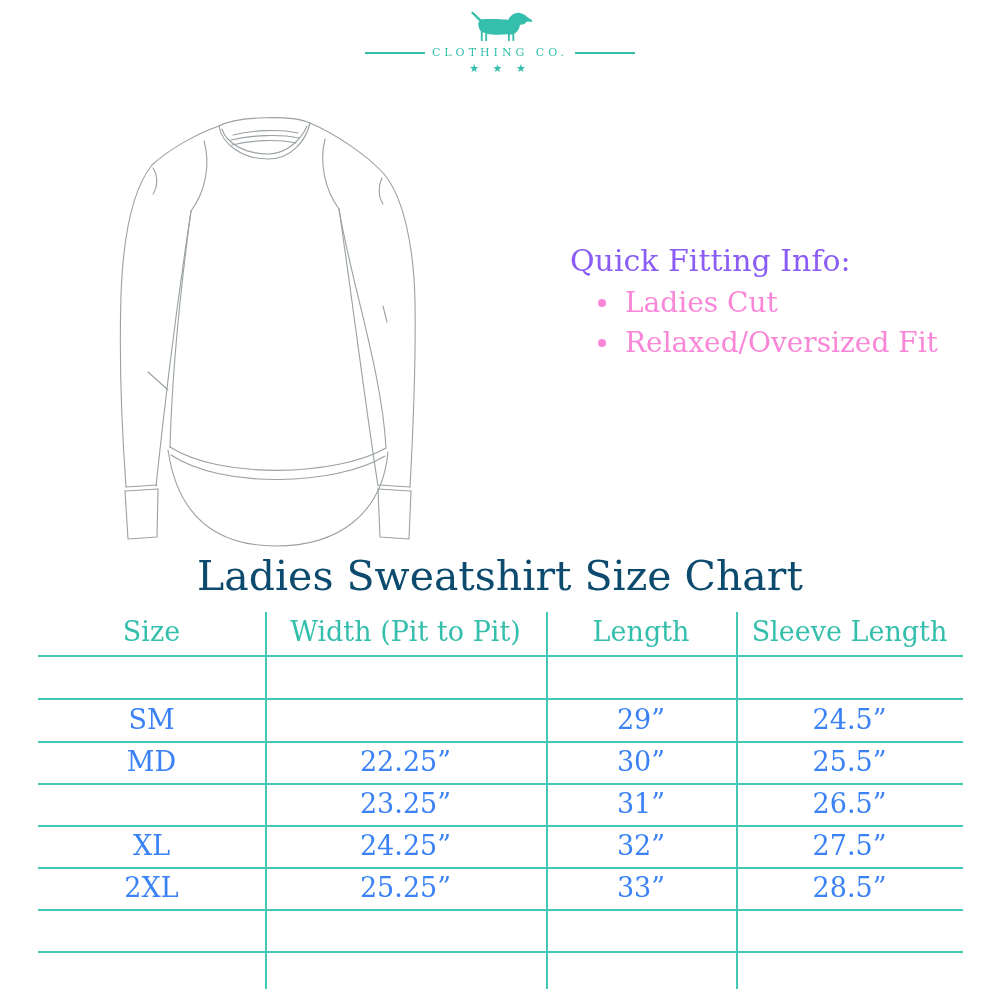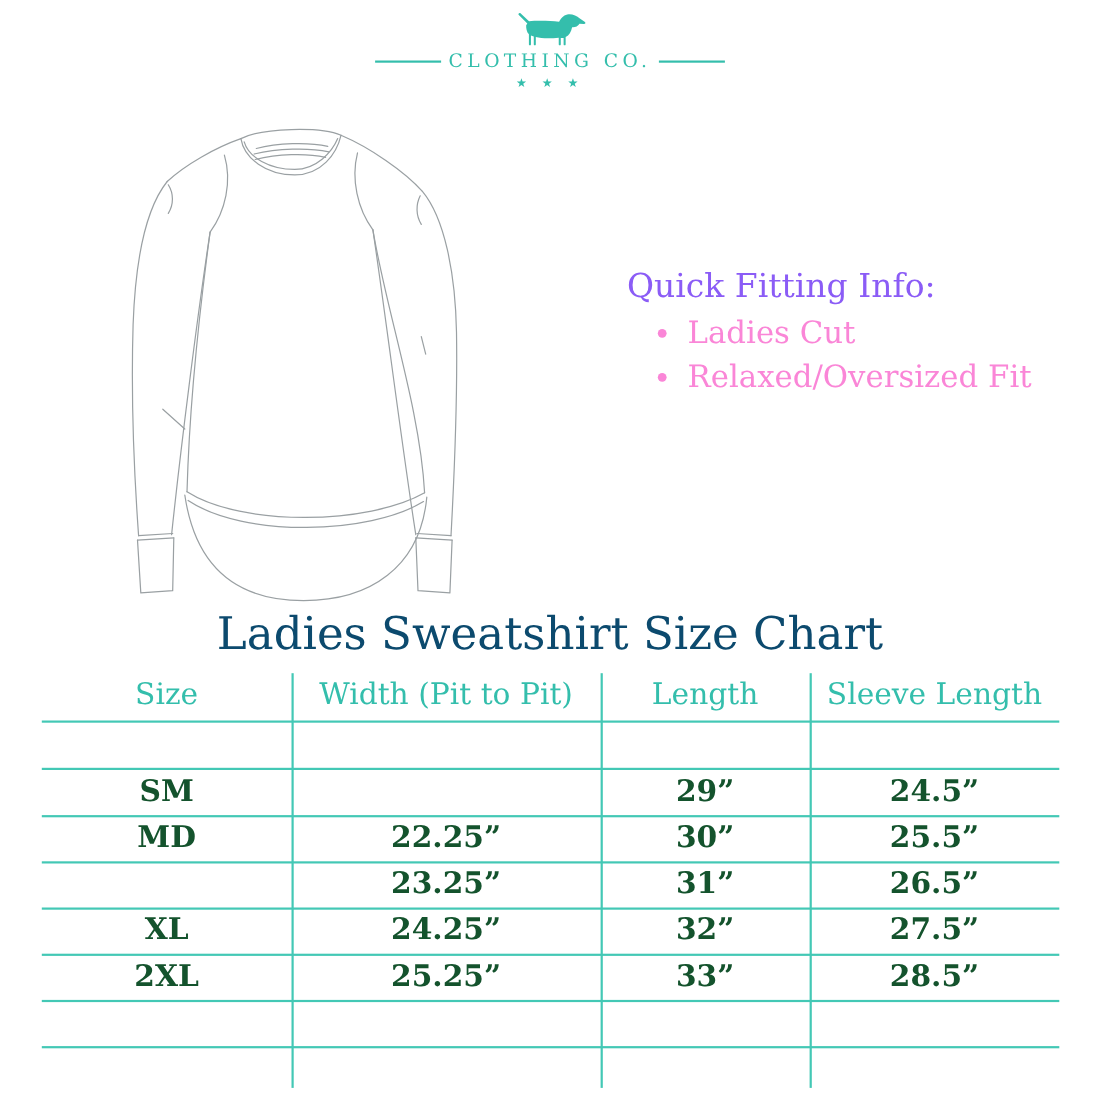--- a/index.html
+++ b/index.html
@@ -8,39 +8,39 @@
     font-family:"DejaVu Serif","Liberation Serif",serif;overflow:hidden;
   }
   
   .logo{position:absolute;top:10px;left:0;width:100%;text-align:center;}
   .logo svg.dog{display:block;margin:0 auto 1px auto;}
   .wordmark{color:#34beac;letter-spacing:1px;line-height:1;white-space:nowrap;}
   .wordmark .big{font-size:34px;}
   .wordmark .small{font-size:23px;}
   .logo-sub{display:flex;align-items:center;justify-content:center;gap:7px;margin-top:3px;}
   .logo-rule{width:60px;height:2px;background:#34beac;}
-  .logo-sub .subtext{color:#34beac;font-size:17px;letter-spacing:4px;white-space:nowrap;}
+  .logo-sub .subtext{color:#34beac;font-size:11px;letter-spacing:4px;white-space:nowrap;}
   .logo-stars{color:#34beac;font-size:11px;letter-spacing:5px;margin-top:3px;font-family:"DejaVu Sans",sans-serif;}
   
   .sweatshirt{position:absolute;left:100px;top:110px;}
   
   .fitting{position:absolute;left:570px;top:244px;}
   .fitting-title{color:#8b5cf6;font-size:30px;line-height:1.1;}
   .fitting-list{margin:11px 0 0 0;padding:0;list-style:none;}
   .fitting-list li{display:flex;align-items:center;margin-bottom:9px;color:#fa86d7;font-size:28px;line-height:1.1;}
   .bullet-dot{width:8px;height:8px;border-radius:50%;background:#fa86d7;margin:0 19px 0 28px;flex:0 0 auto;}
   
   .chart-title{position:absolute;top:556px;left:0;width:100%;text-align:center;color:#0c4a6e;font-size:41px;line-height:1;}
   
   .size-table{position:absolute;left:38px;top:612px;width:925px;height:377px;}
   .hl{position:absolute;left:0;width:100%;height:2px;background:#43c8b5;}
   .vl{position:absolute;top:0;height:100%;width:2px;background:#43c8b5;}
   .cell{position:absolute;text-align:center;font-size:27px;line-height:42px;height:42px;white-space:nowrap;}
   .hcell{color:#34beac;top:0;height:43px;line-height:40px;}
-  .dcell{color:#14532d;font-weight:bold;}
+  .dcell{color:#3b82f6;}
   .c0{left:0;width:227px;}
   .c1{left:227px;width:281px;}
   .c2{left:508px;width:190px;}
   .c3{left:698px;width:227px;}
   .r0{top:87px;}.r1{top:129px;}.r2{top:171px;}.r3{top:213px;}.r4{top:255px;}
 </style>
 </head>
 <body>
 
 <div class="logo">

